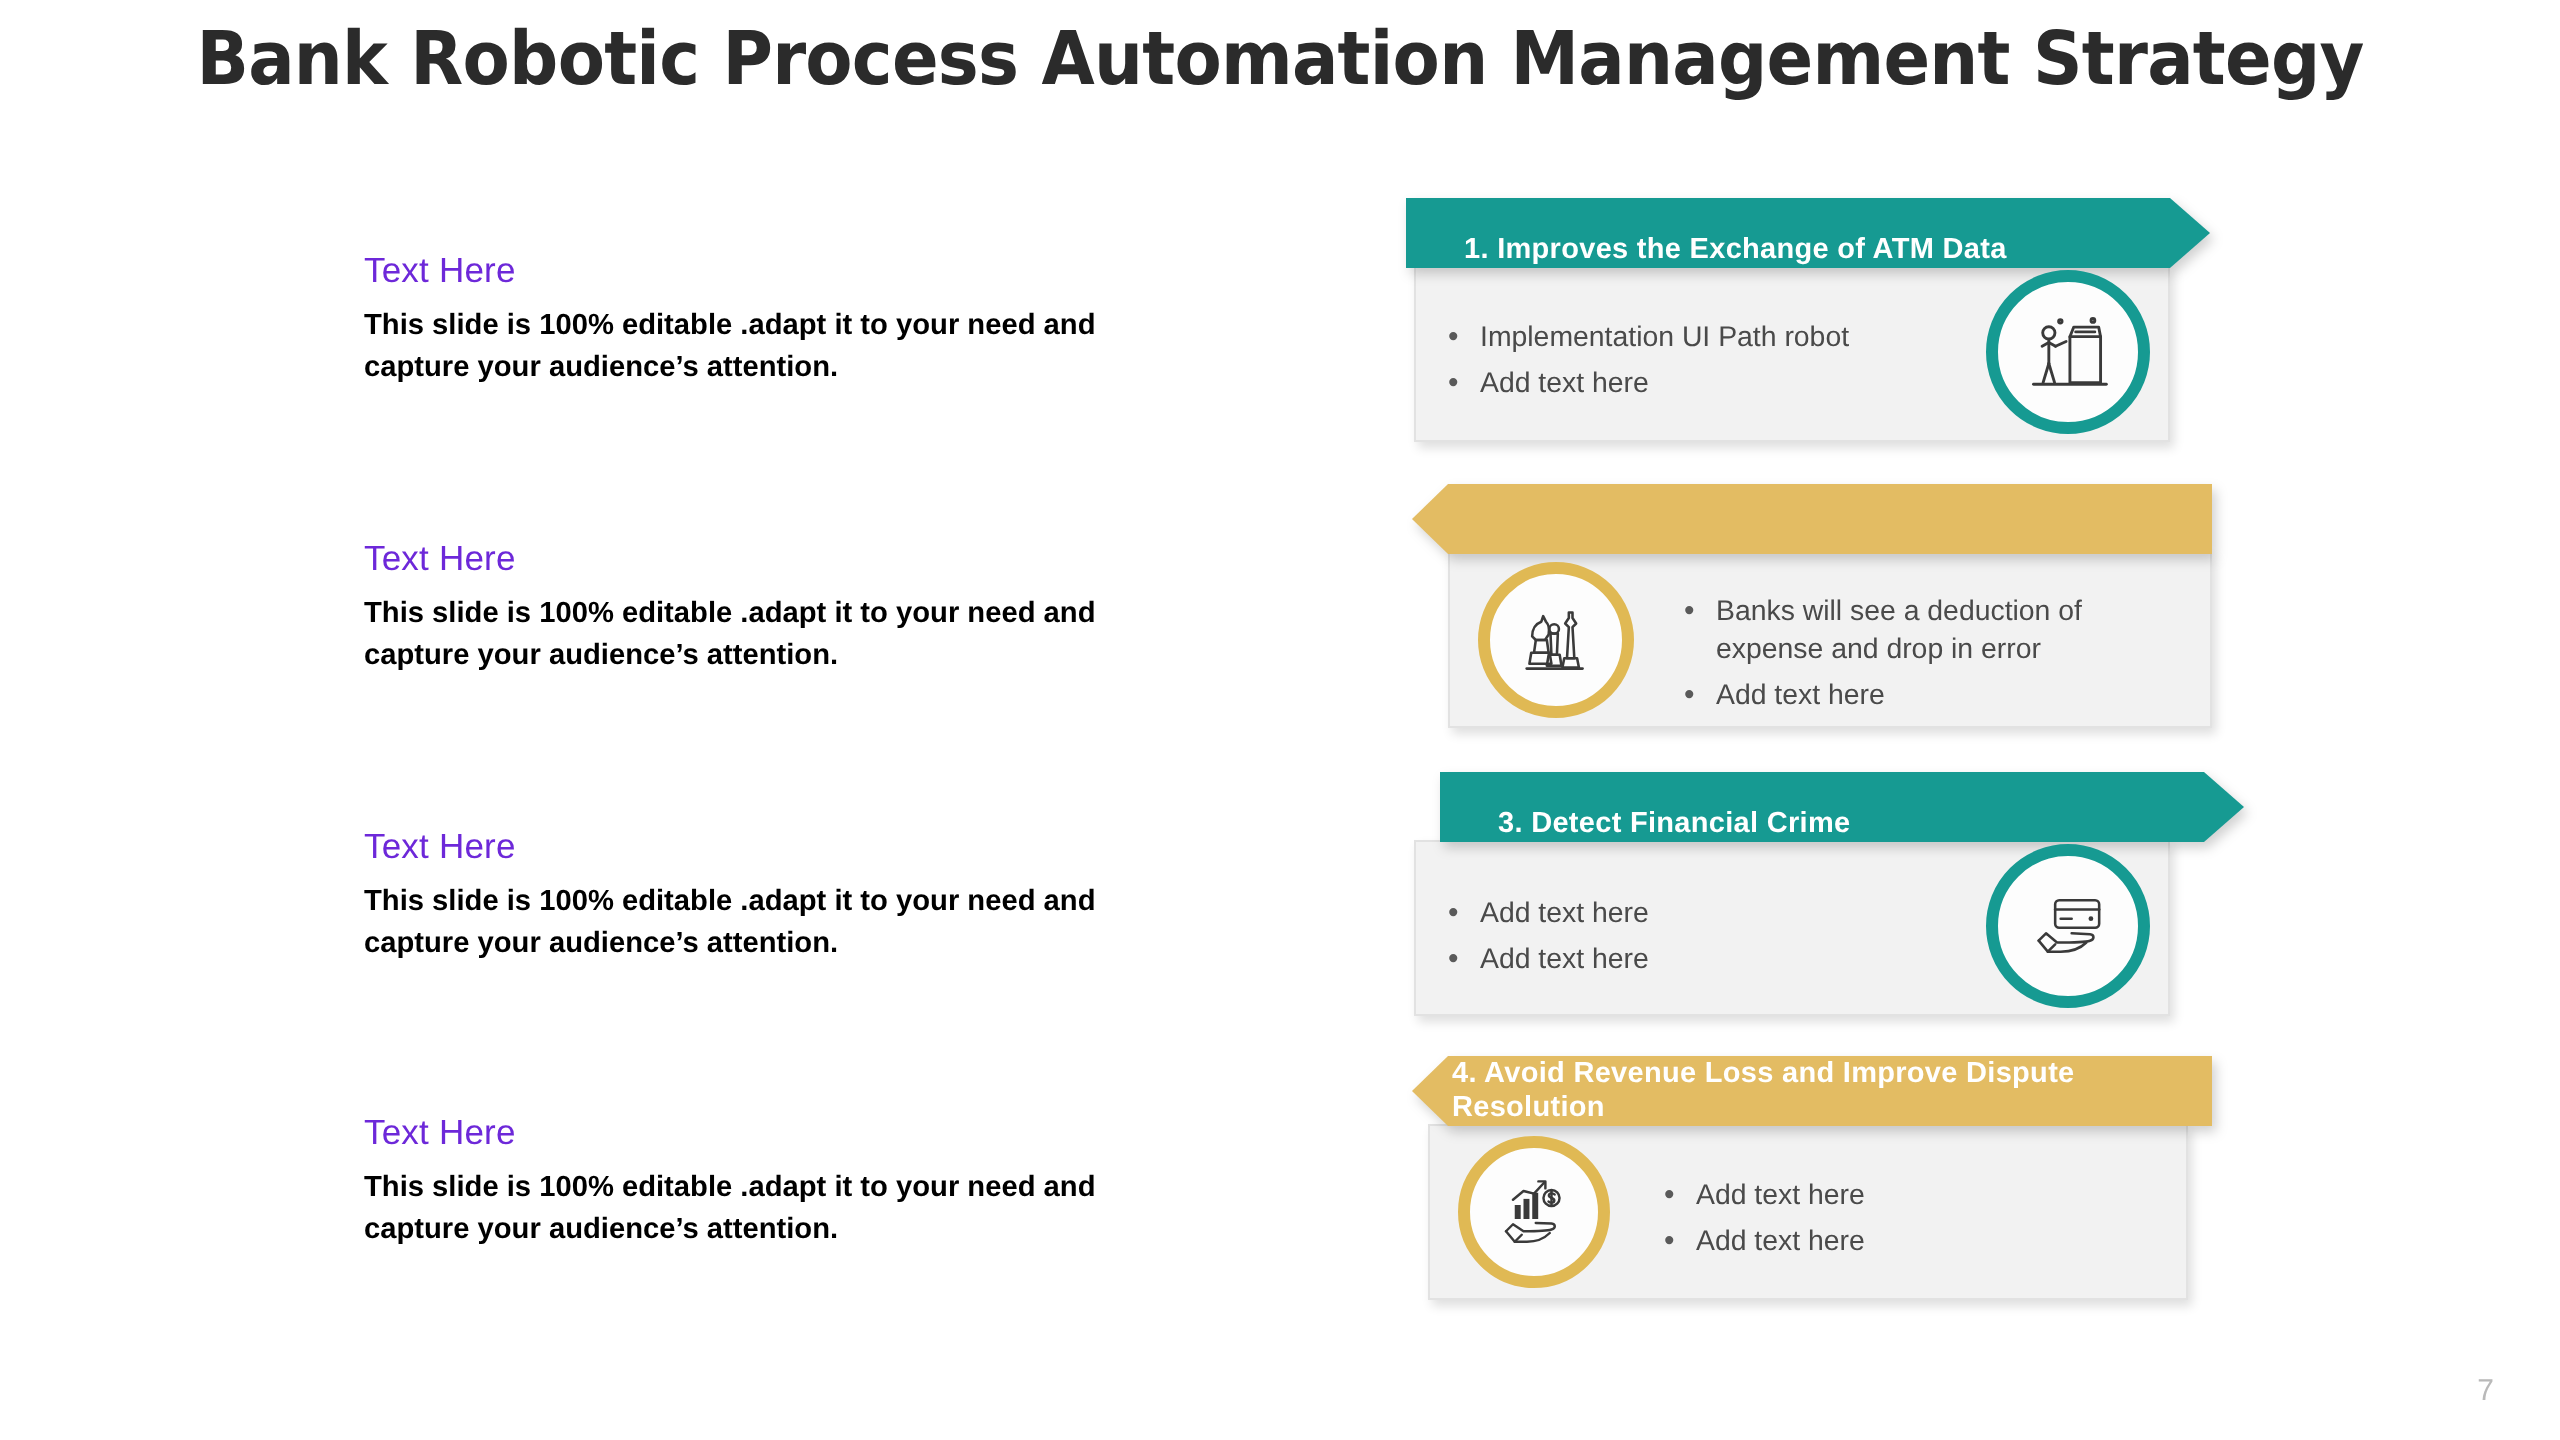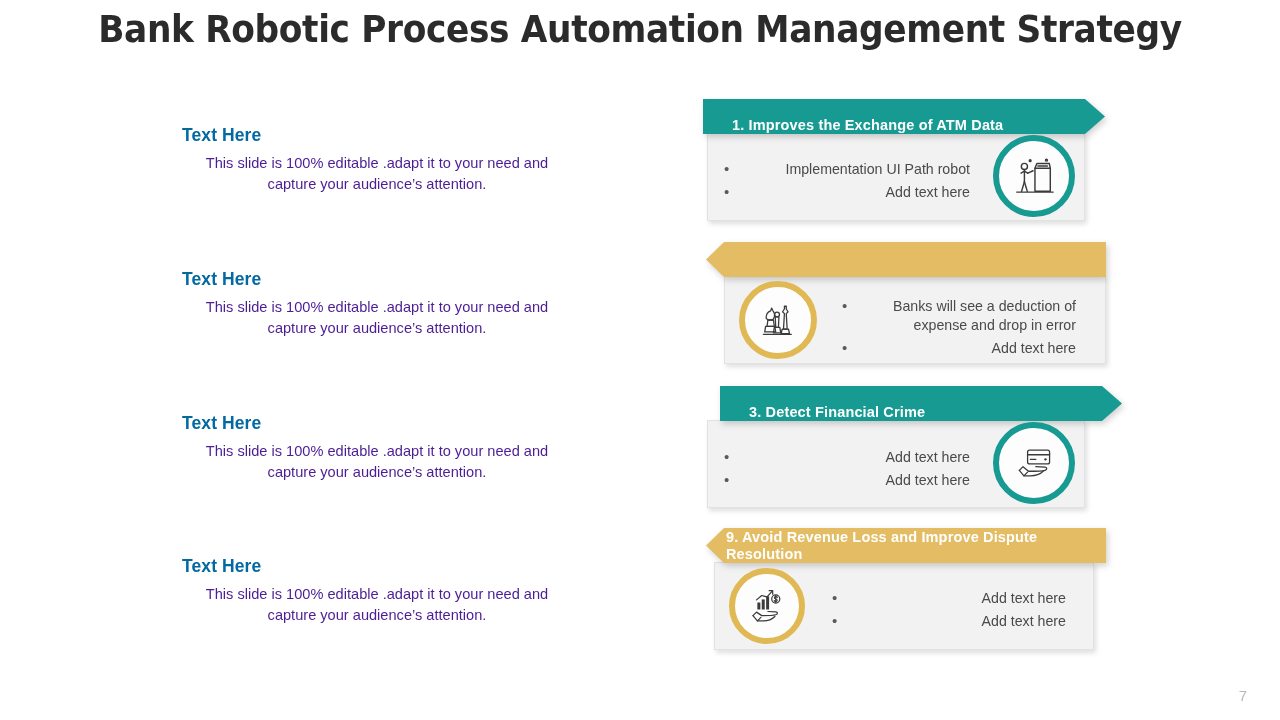--- a/index.html
+++ b/index.html
@@ -16,27 +16,26 @@
     font-family:"DejaVu Sans","Liberation Sans",sans-serif;
     font-weight:700;font-size:37px;letter-spacing:-0.4px;
     color:#2b2b2b;white-space:nowrap;
     transform:scaleX(0.93);transform-origin:center top;
   }
 
   
   .left-col{position:absolute;left:182px;top:125px;width:390px;}
   .tblock{position:absolute;left:0;width:390px;}
   .tblock h3{
-    margin:0 0 7px 0;font-size:17.5px;font-weight:700;color:#0369a1;
+    margin:0 0 7px 0;font-size:17.5px;font-weight:400;color:#6d28d9;
     letter-spacing:0.1px;
   }
   .tblock p{
-    margin:0;font-size:14.6px;line-height:20.5px;color:#4c1d95;
-    font-weight:400;
-    text-align:center;
+    margin:0;font-size:14.6px;line-height:20.5px;color:#000000;
+    font-weight:700;
   }
   .card{position:absolute;}
 
   
   .panel{
     position:absolute;background:#f2f2f2;border:1px solid #e2e2e2;
     box-shadow:2px 3px 5px rgba(0,0,0,0.13);
     box-sizing:border-box;
   }
 
@@ -53,21 +52,21 @@
   .banner.right .banner-text{padding-left:29px;padding-right:20px;}
   .banner.left  .banner-text{padding-left:20px;padding-right:20px;}
 
   .banner-bg{position:absolute;inset:0;z-index:1;}
 
   
   .bullets{position:absolute;}
   .bullets ul{margin:0;padding:0;list-style:none;}
   .bullets li{
     position:relative;padding-left:20px;margin:0 0 4px 0;
-    font-size:14.2px;line-height:19px;color:#4a4a4a;text-align:right;
+    font-size:14.2px;line-height:19px;color:#4a4a4a;
   }
   .bullets li:before{
     content:"•";position:absolute;left:4px;top:-1px;
     color:#5a5a5a;font-size:15px;line-height:19px;
   }
 
   
   .icon-circle{
     position:absolute;border-radius:50%;background:#fdfdfd;
     box-sizing:border-box;display:flex;align-items:center;justify-content:center;
@@ -232,21 +231,21 @@
   <div class="card">
 
     <div class="panel" style="left:714px;top:562px;width:380px;height:88px;"></div>
 
     <div class="banner left" style="left:706px;top:528px;width:400px;height:35px;">
       <div class="banner-bg">
         <svg width="400" height="35" viewBox="0 0 400 35" preserveAspectRatio="none">
           <polygon points="0,17.5 18,0 400,0 400,35 18,35" fill="#e3bc63"></polygon>
         </svg>
       </div>
-      <div class="banner-text" style="width:330px;">9. Avoid Revenue Loss and Improve Dispute Resolution</div>
+      <div class="banner-text" style="width:330px;">4. Avoid Revenue Loss and Improve Dispute Resolution</div>
     </div>
 
     <div class="icon-circle" style="left:729px;top:568px;width:76px;height:76px;border:6px solid #e0b954;">
       <svg width="42" height="42" viewBox="0 0 48 48" fill="none" stroke="#3a3a3a" stroke-width="1.4" stroke-linecap="round" stroke-linejoin="round">
 
         <rect x="13" y="20" width="3.4" height="8" fill="#3a3a3a" stroke="none"></rect>
         <rect x="18" y="16.5" width="3.4" height="11.5" fill="#3a3a3a" stroke="none"></rect>
         <rect x="23" y="13" width="3.4" height="15" fill="#3a3a3a" stroke="none"></rect>
 
         <path d="M12 17 L18 12 L24 13.5 L30 7"></path>

